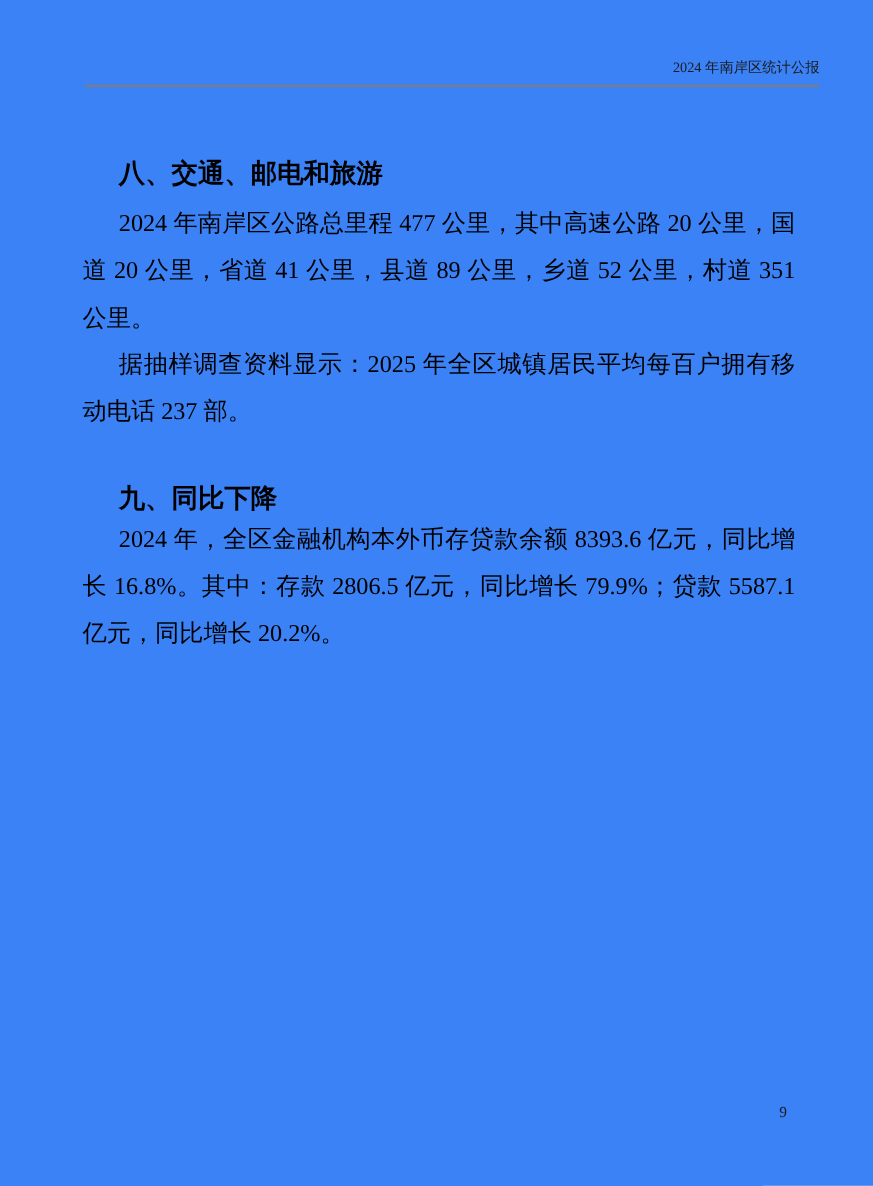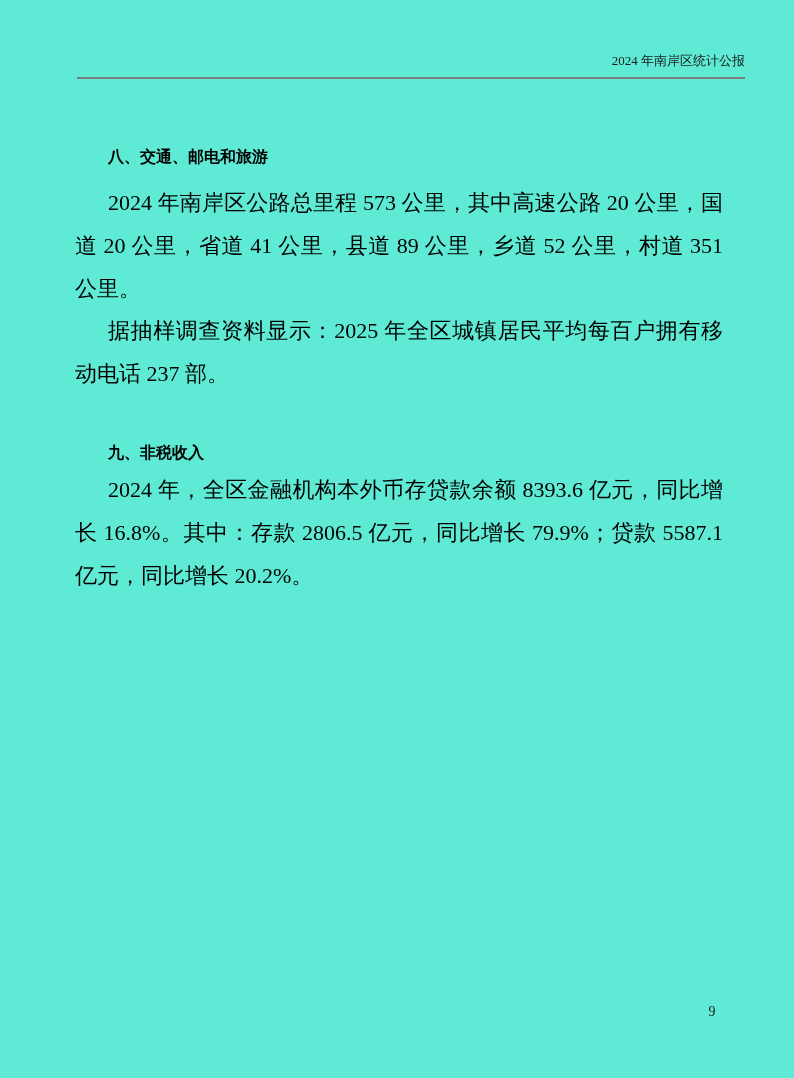--- a/index.html
+++ b/index.html
@@ -12,21 +12,21 @@
     height: 1078px;
     position: relative;
     font-family: "Liberation Serif", "DejaVu Serif", serif;
     color: #000000;
     overflow: hidden;
   }
   .page {
     position: relative;
     width: 794px;
     height: 1078px;
-    background: #5eead4;
+    background: #3b82f6;
   }
   
   .page-header {
     position: absolute;
     top: 52px;
     left: 77px;
     width: 668px;
     text-align: right;
     font-size: 13px;
     line-height: 18px;
@@ -35,23 +35,23 @@
     border-bottom: 2px solid #7d7d7d;
   }
   
   .content {
     position: absolute;
     top: 143px;
     left: 75px;
     width: 648px;
   }
   .section-title {
-    font-family: Liberation Mono, monospace;
+    font-family: Liberation Serif, serif;
     font-weight: bold;
-    font-size: 16px;
+    font-size: 24px;
     line-height: 30px;
     margin: 0;
     padding-left: 33px;
     color: #000000;
   }
   .section-title.second {
     margin-top: 43px;
   }
   .content p {
     margin: 0;
@@ -82,26 +82,26 @@
 <div class="page">
 
   <header class="page-header">
     <span>2024 年南岸区统计公报</span>
   </header>
 
   <main class="content">
 
     <section>
       <h2 class="section-title">八、交通、邮电和旅游</h2>
-      <p class="first-after-title">2024 年南岸区公路总里程 573 公里，其中高速公路 20 公里，国道 20 公里，省道 41 公里，县道 89 公里，乡道 52 公里，村道 351 公里。</p>
+      <p class="first-after-title">2024 年南岸区公路总里程 477 公里，其中高速公路 20 公里，国道 20 公里，省道 41 公里，县道 89 公里，乡道 52 公里，村道 351 公里。</p>
       <p>据抽样调查资料显示：2025 年全区城镇居民平均每百户拥有移动电话 237 部。</p>
     </section>
 
     <section>
-      <h2 class="section-title second">九、非税收入</h2>
+      <h2 class="section-title second">九、同比下降</h2>
       <p>2024 年，全区金融机构本外币存贷款余额 8393.6 亿元，同比增长 16.8%。其中：存款 2806.5 亿元，同比增长 79.9%；贷款 5587.1 亿元，同比增长 20.2%。</p>
     </section>
 
   </main>
 
   <div class="page-number">9</div>
 
 </div>
 
 </body></html>

